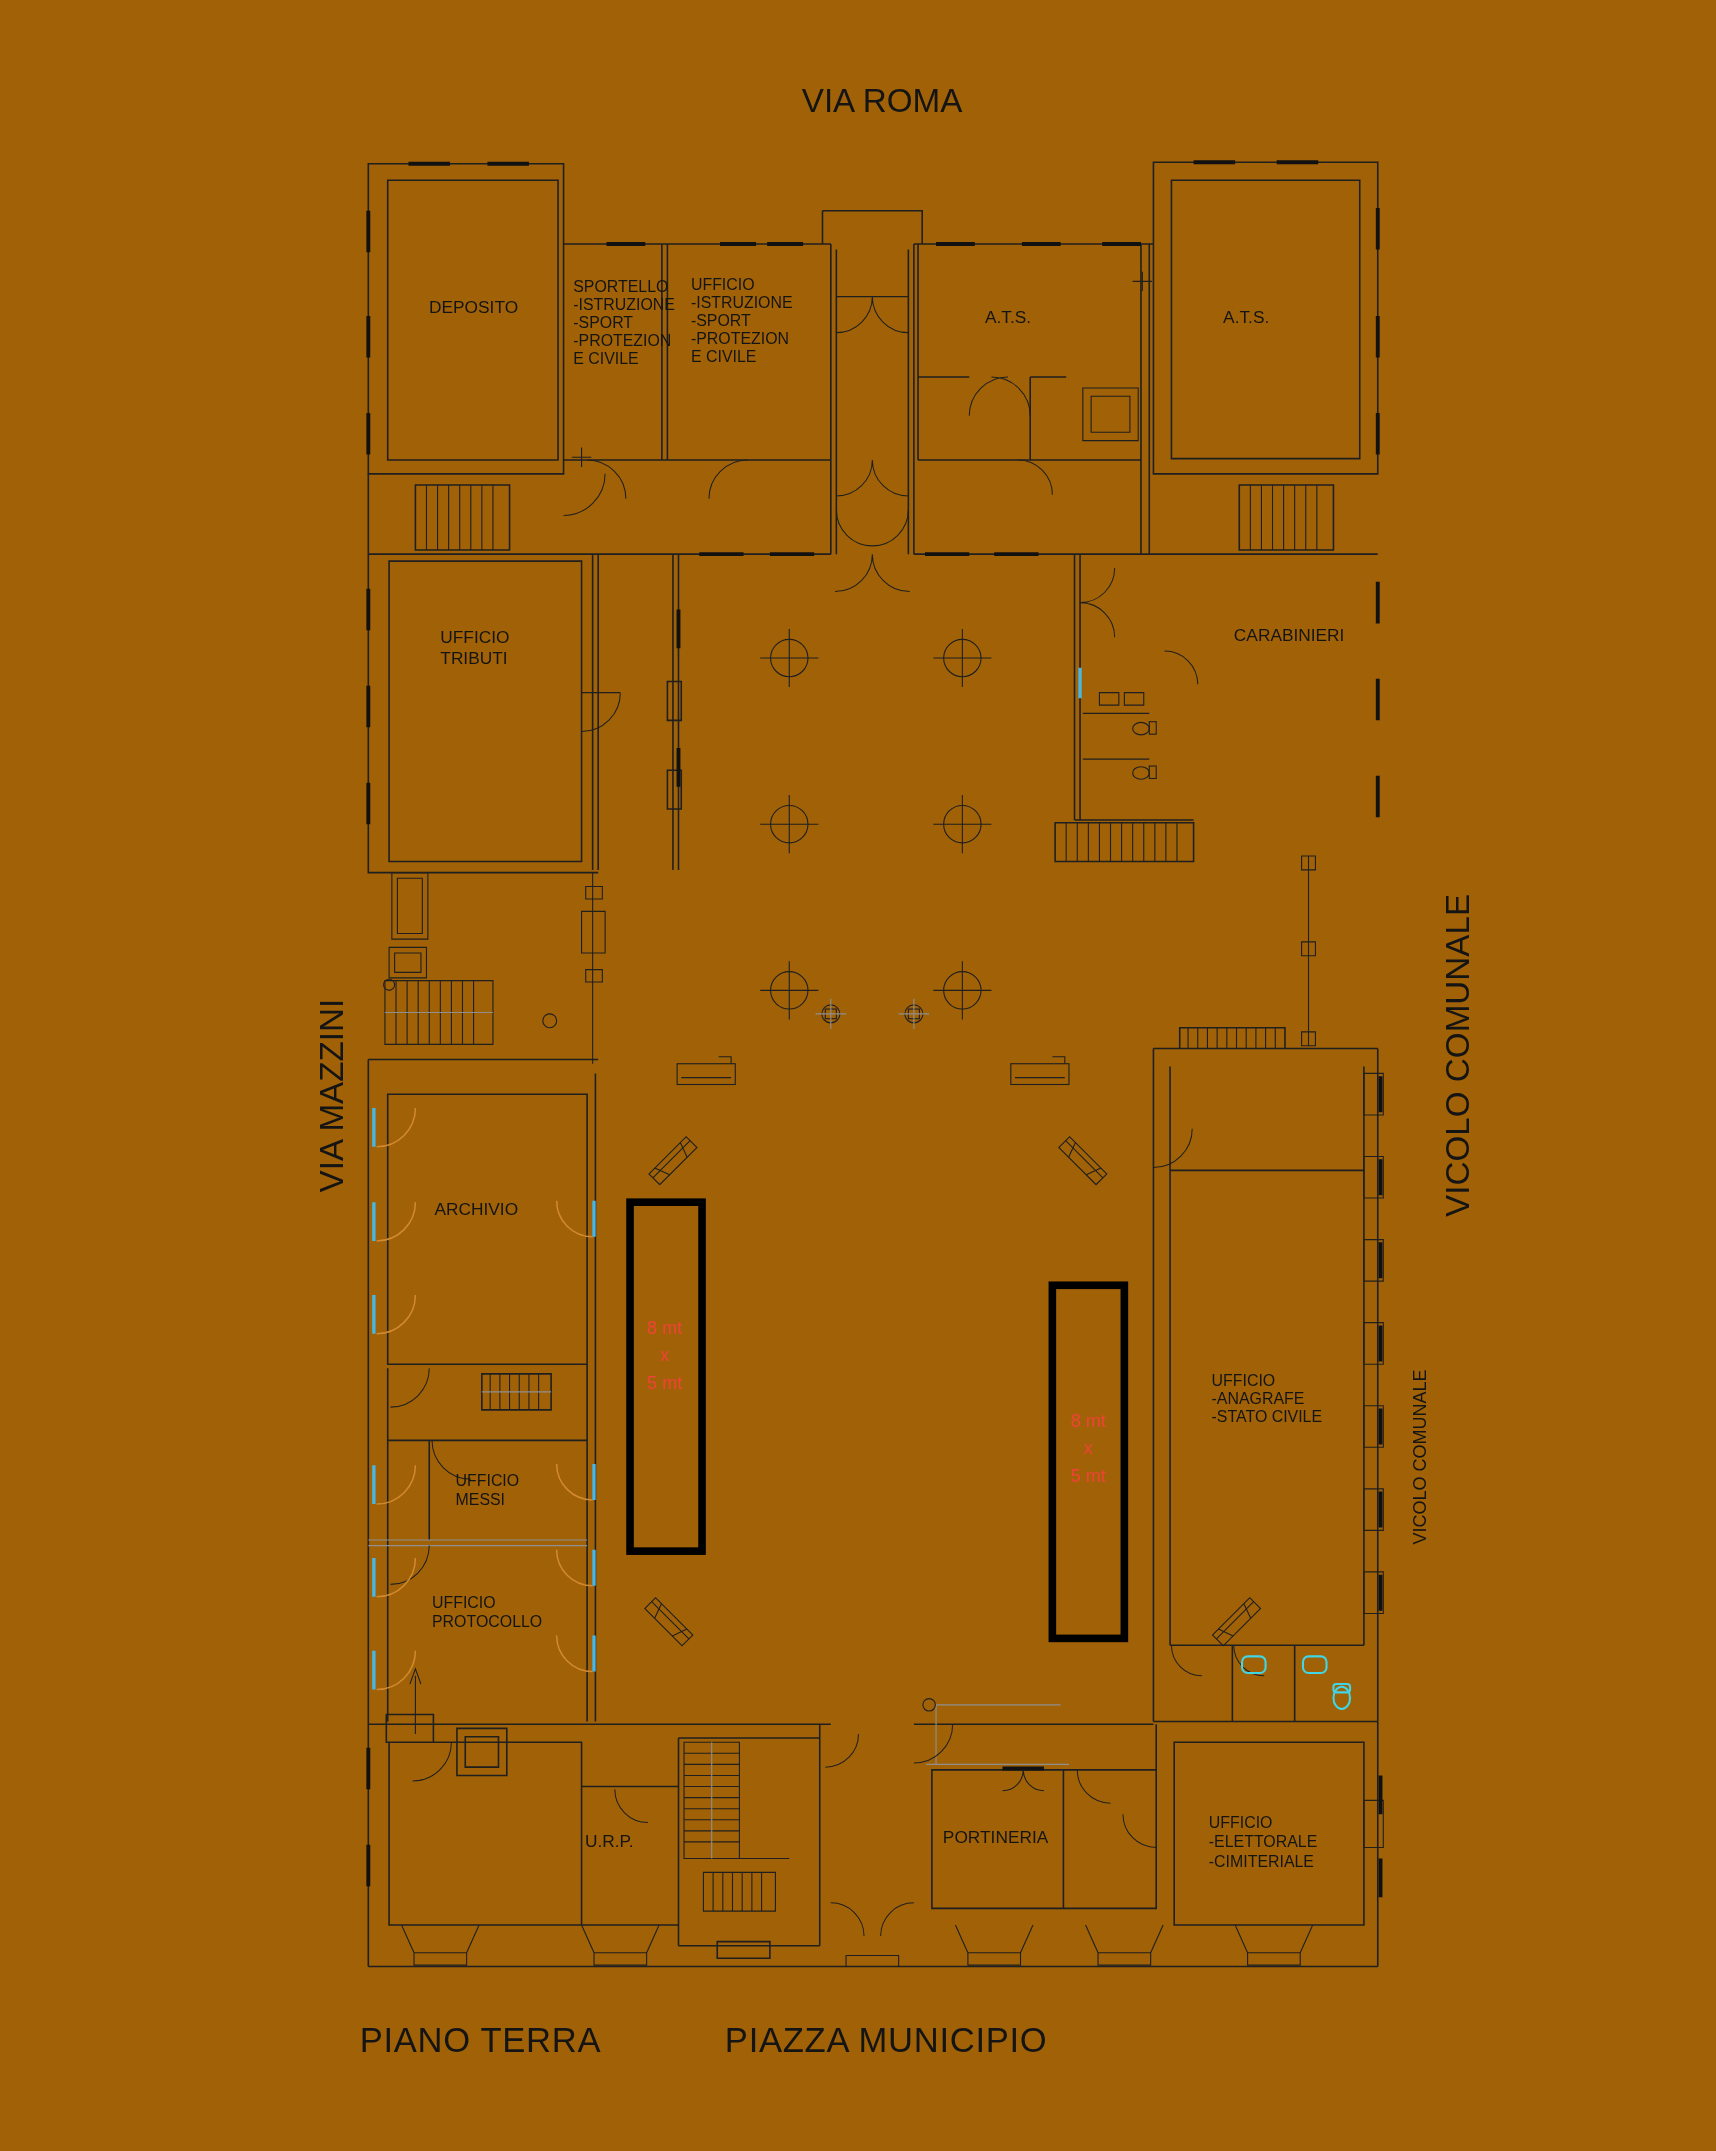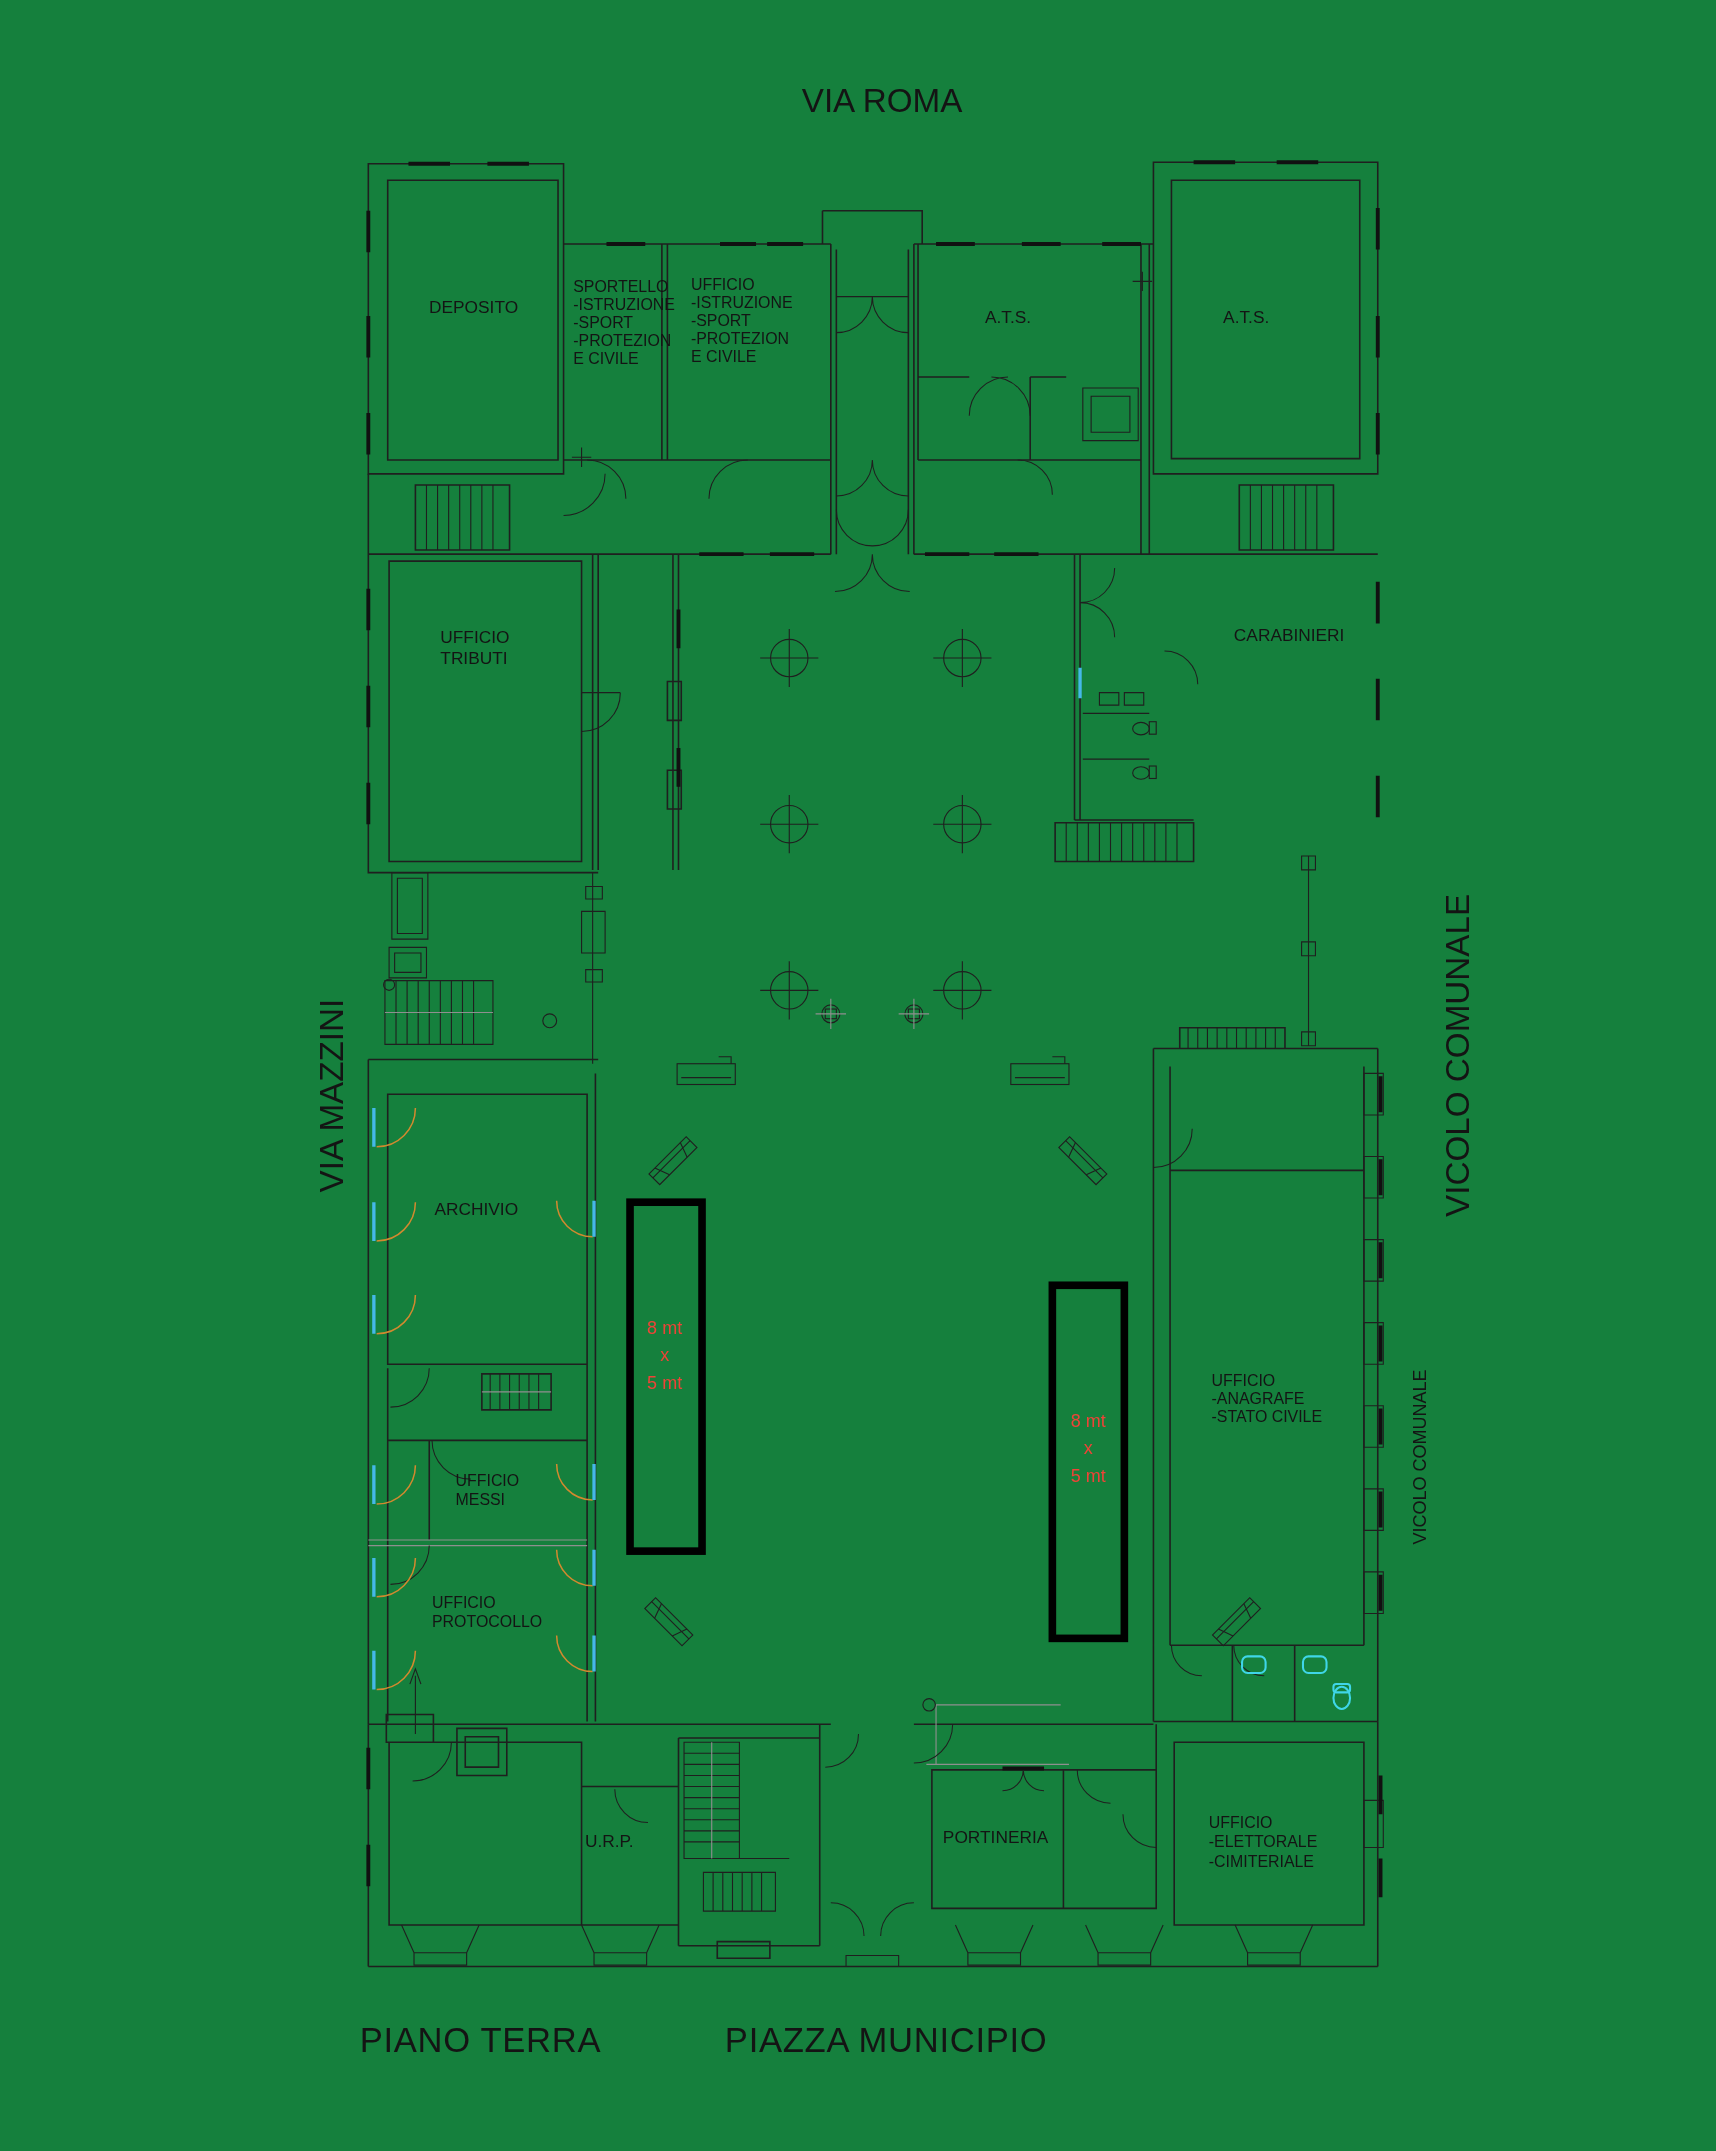--- a/index.html
+++ b/index.html
@@ -1,16 +1,16 @@
 <!DOCTYPE html>
 <html style="font-size:14.5px"><head>
 <meta charset="utf-8">
 <style>
   html,body{margin:0;padding:0;background:#ffffff;}
-  .page{width:1717px;height:2151px;background:#15803d;position:relative;overflow:hidden;}
+  .page{width:1717px;height:2151px;background:#a16207;position:relative;overflow:hidden;}
   svg{display:block;}
   text{font-family:"Liberation Sans","DejaVu Sans",sans-serif;fill:#141414;}
   .w{stroke:#1f1f1f;stroke-width:1.15;fill:none;}
   .p{stroke:#1f1f1f;stroke-width:.8;fill:none;}
   .t{stroke:#111;stroke-width:2.8;fill:none;}
   .gy{stroke:#8f8f8f;stroke-width:.8;fill:none;}
   .door{stroke:#1f1f1f;stroke-width:.75;fill:none;}
   .odoor{stroke:#d2892f;stroke-width:1.1;fill:none;}
   .glz{stroke:#45b8e8;stroke-width:2.4;fill:none;}
   .cyn{stroke:#3fd6e8;stroke-width:1.5;fill:none;}

